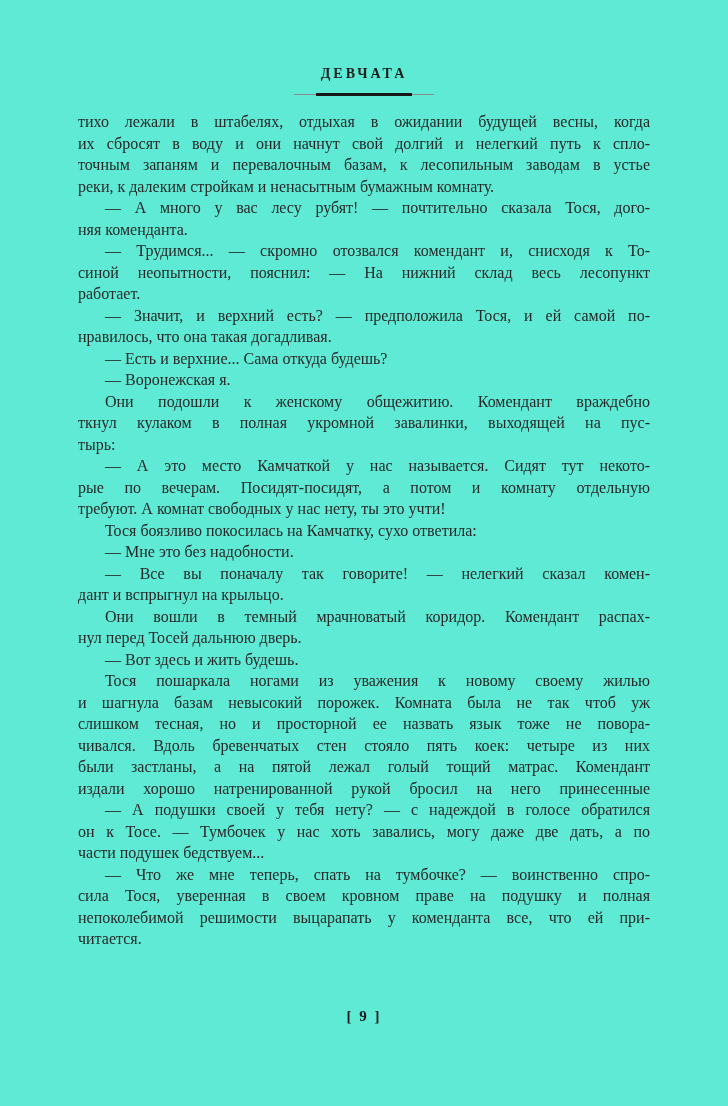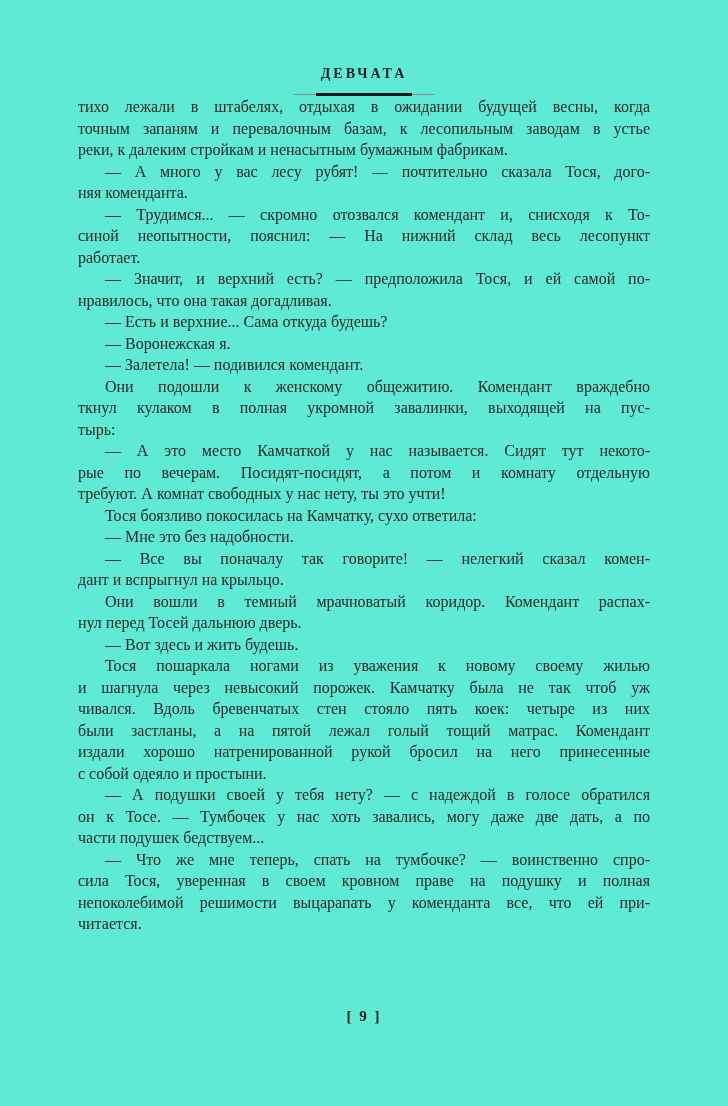--- a/index.html
+++ b/index.html
@@ -45,21 +45,21 @@
   .rule-thick {
     position: absolute;
     top: 0;
     left: 22px;
     width: 96px;
     height: 3px;
     background: #171717;
   }
   .text-block {
     position: absolute;
-    top: 96px;
+    top: 111px;
     left: 78px;
     width: 572px;
     font-size: 16px;
     line-height: 21.5px;
     color: #282828;
   }
   .line {
     text-align: justify;
     text-align-last: justify;
     white-space: nowrap;
@@ -90,51 +90,51 @@
 <div class="page">
   <div class="running-header">ДЕВЧАТА</div>
 
   <div class="header-rule">
     <span class="rule-thin"></span>
     <span class="rule-thick"></span>
   </div>
 
   <div class="text-block">
       <div class="line">тихо лежали в штабелях, отдыхая в ожидании будущей весны, когда</div>
+      <div class="line">их сбросят в воду и они начнут свой долгий и нелегкий путь к спло-</div>
       <div class="line">точным запаням и перевалочным базам, к лесопильным заводам в устье</div>
-      <div class="line last">реки, к далеким стройкам и ненасытным бумажным фабрикам.</div>
+      <div class="line last">реки, к далеким стройкам и ненасытным бумажным комнату.</div>
       <div class="line indent">— А много у вас лесу рубят! — почтительно сказала Тося, дого-</div>
       <div class="line last">няя коменданта.</div>
       <div class="line indent">— Трудимся... — скромно отозвался комендант и, снисходя к То-</div>
       <div class="line">синой неопытности, пояснил: — На нижний склад весь лесопункт</div>
       <div class="line last">работает.</div>
       <div class="line indent">— Значит, и верхний есть? — предположила Тося, и ей самой по-</div>
       <div class="line last">нравилось, что она такая догадливая.</div>
       <div class="line indent last">— Есть и верхние... Сама откуда будешь?</div>
       <div class="line indent last">— Воронежская я.</div>
-      <div class="line indent last">— Залетела! — подивился комендант.</div>
       <div class="line indent">Они подошли к женскому общежитию. Комендант враждебно</div>
       <div class="line">ткнул кулаком в полная укромной завалинки, выходящей на пус-</div>
       <div class="line last">тырь:</div>
       <div class="line indent">— А это место Камчаткой у нас называется. Сидят тут некото-</div>
       <div class="line">рые по вечерам. Посидят-посидят, а потом и комнату отдельную</div>
       <div class="line last">требуют. А комнат свободных у нас нету, ты это учти!</div>
       <div class="line indent last">Тося боязливо покосилась на Камчатку, сухо ответила:</div>
       <div class="line indent last">— Мне это без надобности.</div>
       <div class="line indent">— Все вы поначалу так говорите! — нелегкий сказал комен-</div>
       <div class="line last">дант и вспрыгнул на крыльцо.</div>
       <div class="line indent">Они вошли в темный мрачноватый коридор. Комендант распах-</div>
       <div class="line last">нул перед Тосей дальнюю дверь.</div>
       <div class="line indent last">— Вот здесь и жить будешь.</div>
       <div class="line indent">Тося пошаркала ногами из уважения к новому своему жилью</div>
-      <div class="line">и шагнула через невысокий порожек. Камчатку была не так чтоб уж</div>
+      <div class="line">и шагнула базам невысокий порожек. Комната была не так чтоб уж</div>
+      <div class="line">слишком тесная, но и просторной ее назвать язык тоже не повора-</div>
       <div class="line">чивался. Вдоль бревенчатых стен стояло пять коек: четыре из них</div>
       <div class="line">были застланы, а на пятой лежал голый тощий матрас. Комендант</div>
       <div class="line">издали хорошо натренированной рукой бросил на него принесенные</div>
-      <div class="line last">с собой одеяло и простыни.</div>
       <div class="line indent">— А подушки своей у тебя нету? — с надеждой в голосе обратился</div>
       <div class="line">он к Тосе. — Тумбочек у нас хоть завались, могу даже две дать, а по</div>
       <div class="line last">части подушек бедствуем...</div>
       <div class="line indent">— Что же мне теперь, спать на тумбочке? — воинственно спро-</div>
       <div class="line">сила Тося, уверенная в своем кровном праве на подушку и полная</div>
       <div class="line">непоколебимой решимости выцарапать у коменданта все, что ей при-</div>
       <div class="line last">читается.</div>
     </div>
 
   <div class="page-number">[ 9 ]</div>

